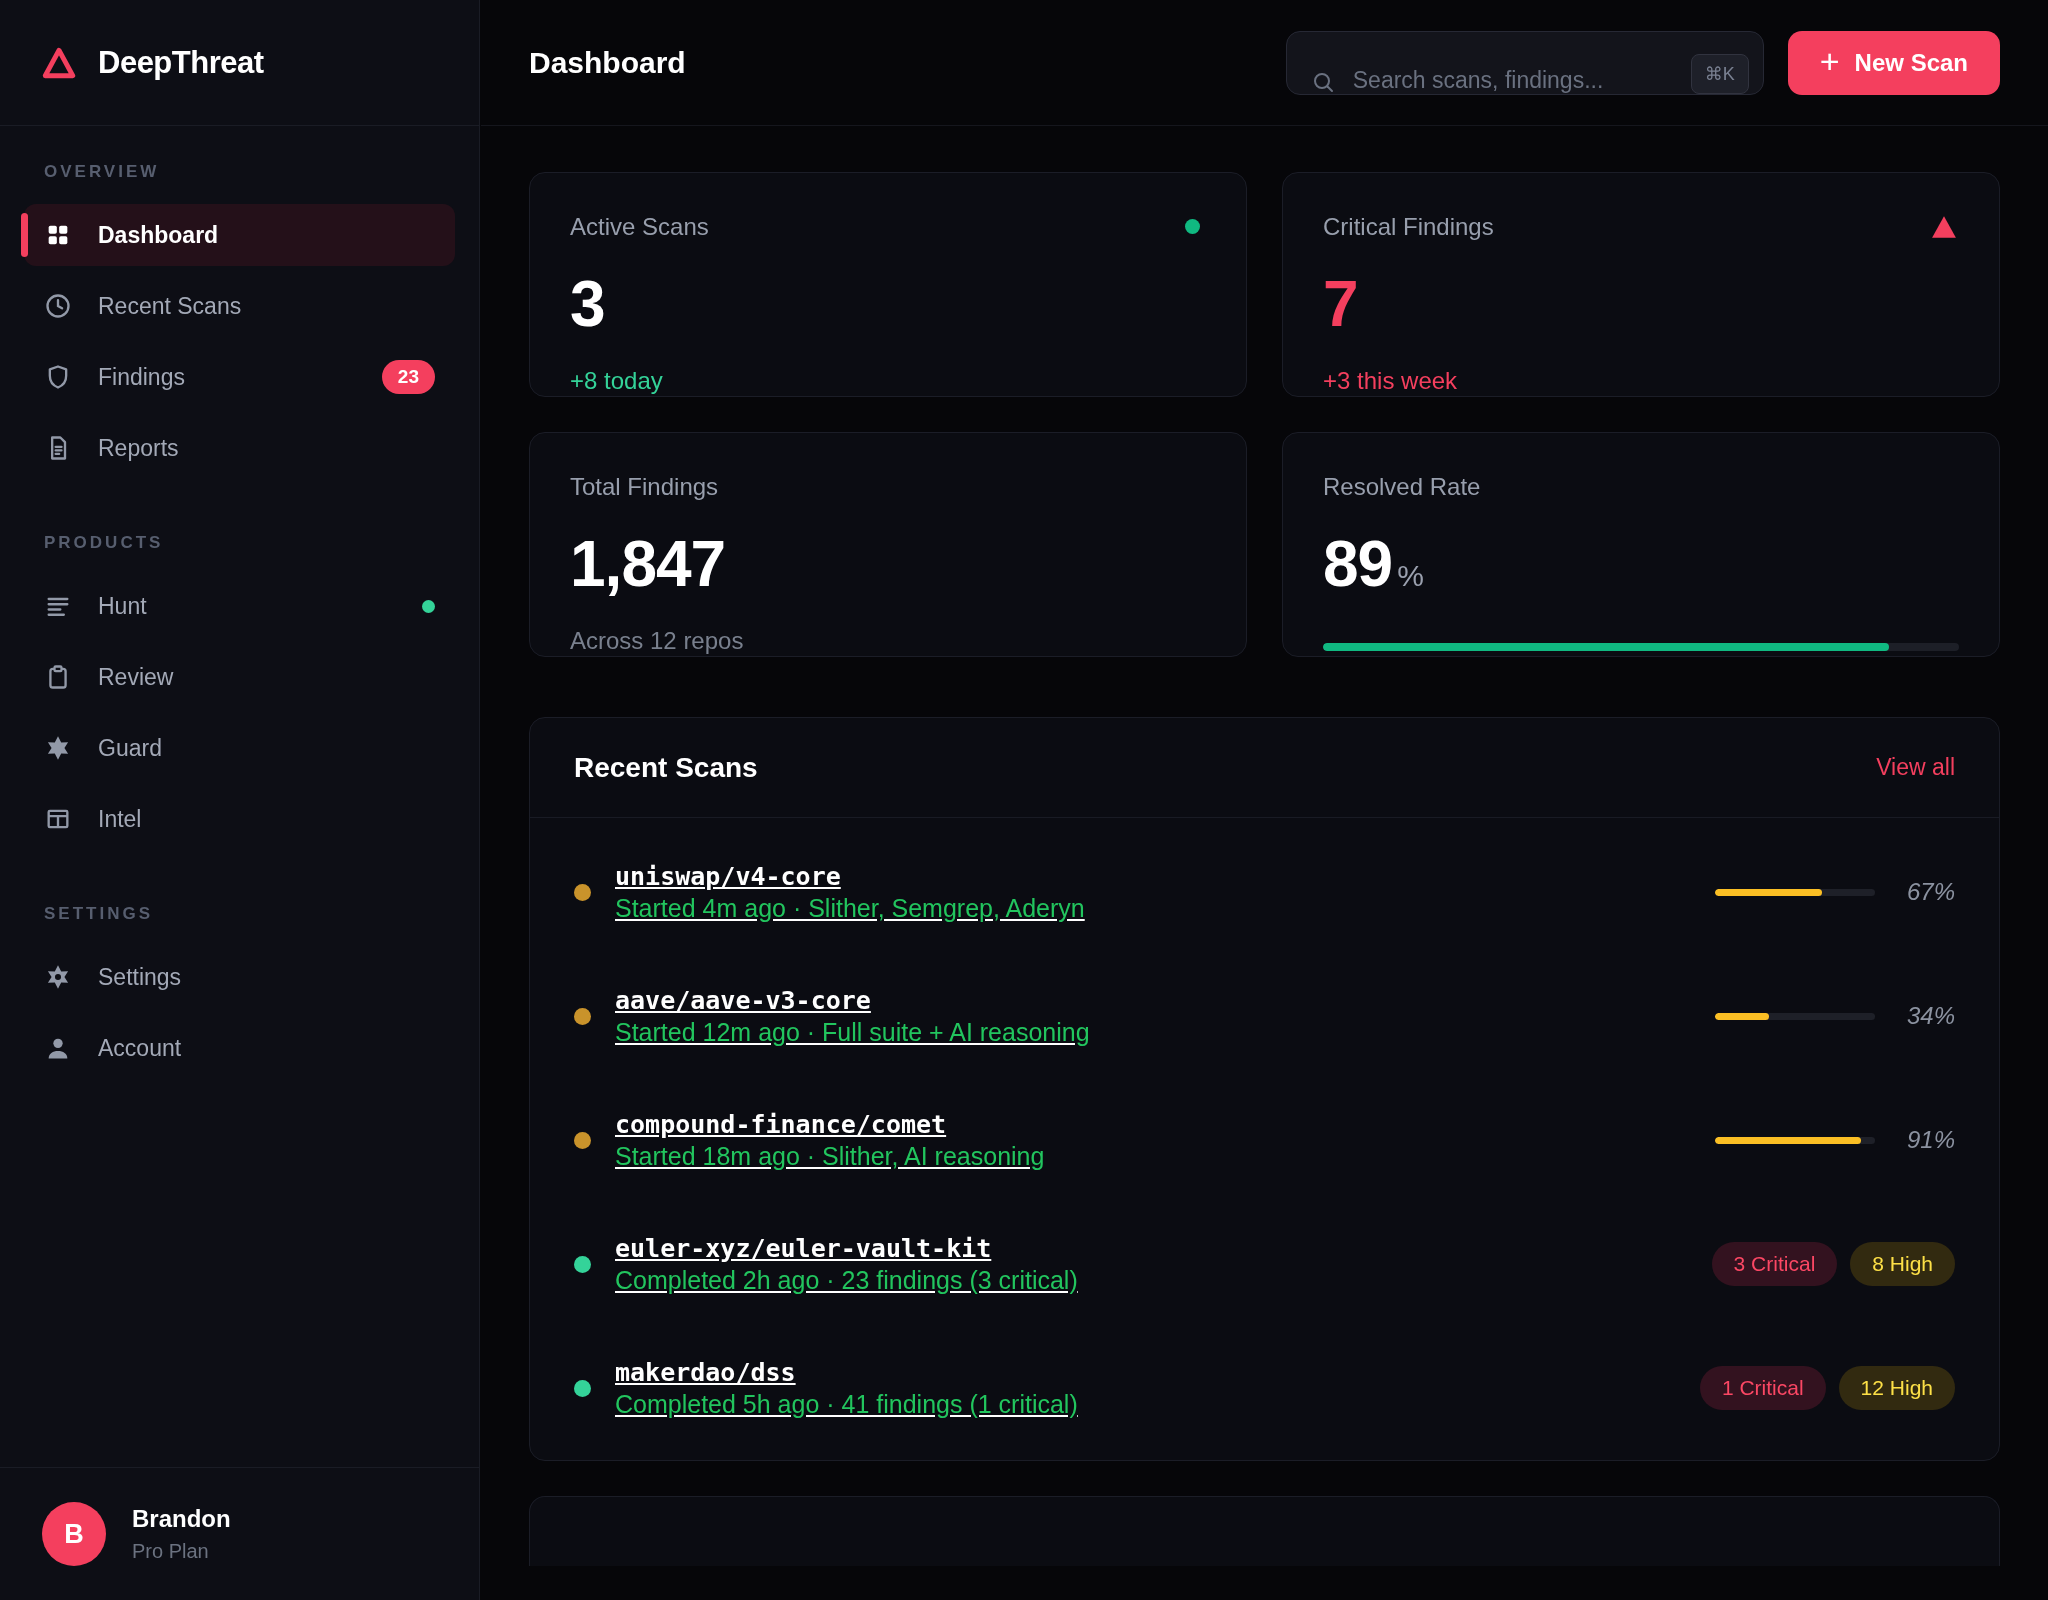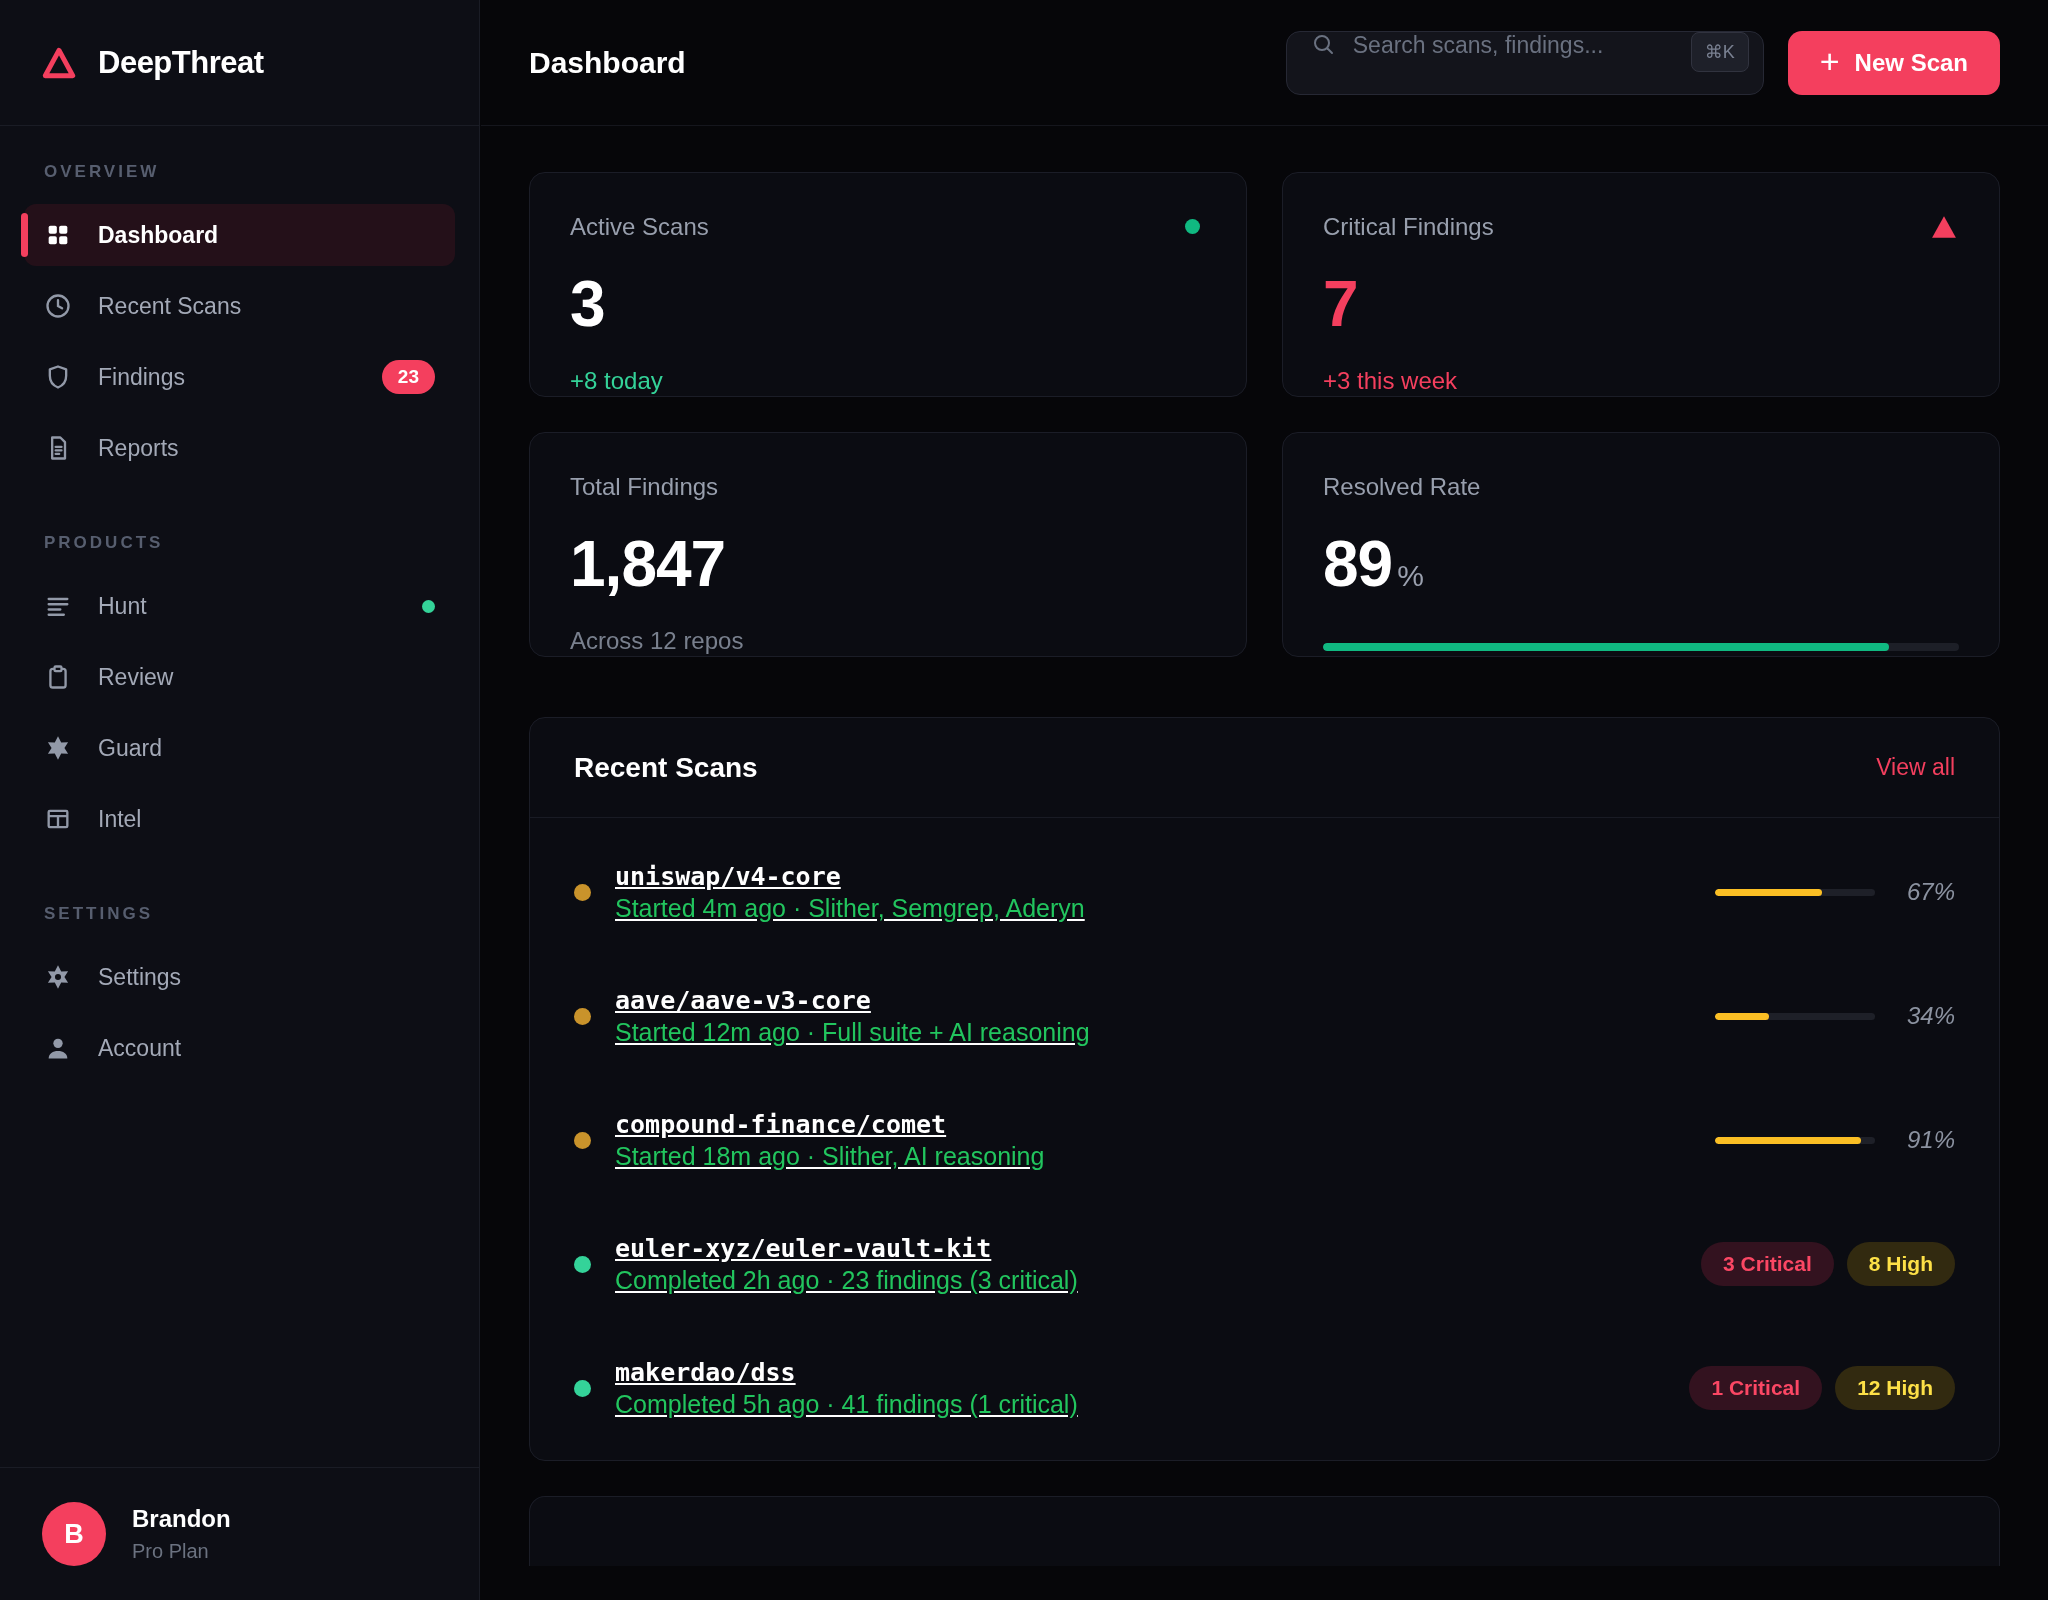--- a/index.html
+++ b/index.html
@@ -45,21 +45,21 @@
     font-size:27px; font-weight:bold; color:#fff; flex:none; }
   .user-name { font-size:24px; font-weight:bold; color:#fff; margin-bottom:7px; }
   .user-plan { font-size:20px; color:#6b7280; }
 
   
   .main { margin-left:481px; }
   .header { height:126px; border-bottom:1px solid #15161d;
     display:flex; align-items:center; padding:0 48px; gap:24px; }
   .page-title { font-size:30px; font-weight:bold; color:#fff; margin-right:auto; }
   .search { width:478px; height:64px; background:#13141b; border:1px solid #262834;
-    border-radius:14px; display:flex; align-items:flex-start; padding:0 14px 0 24px; gap:18px; }
+    border-radius:14px; display:flex; align-items:flex-end; padding:0 14px 0 24px; gap:18px; }
   .search svg { flex:none; }
   .search input { flex:1; min-width:0; background:transparent; border:none; outline:none;
     color:#cfd3db; font-size:23px; font-family:"Liberation Sans", sans-serif; }
   .search input::placeholder { color:#6a7180; }
   .kbd { flex:none; background:#1e2029; border:1px solid #31333f; border-radius:8px;
     color:#7a8192; font-size:18px; padding:8px 13px; }
   .btn-new { height:64px; background:#f43f5e; border:none; border-radius:14px;
     color:#fff; font-size:24px; font-weight:bold; display:flex; align-items:center;
     gap:15px; padding:0 32px; cursor:pointer; font-family:"Liberation Sans", sans-serif; }
   .btn-plus { font-size:34px; font-weight:normal; line-height:0; margin-top:-4px; }
@@ -89,21 +89,21 @@
   .scan-dot { width:17px; height:17px; border-radius:50%; flex:none; }
   .dot-amber { background:#c9932b; } .dot-green { background:#34d399; }
   .scan-info { flex:1; min-width:0;text-decoration:underline; }
   .scan-repo { font-family:"DejaVu Sans Mono", monospace; font-size:25px; font-weight:bold; color:#fff; }
   .scan-meta { font-size:25px; color:#22c55e; margin-top:3px; }
   .scan-right { display:flex; align-items:center; gap:24px; flex:none; }
   .mini-track { width:160px; height:7px; border-radius:4px; background:#1e2028; overflow:hidden; }
   .mini-fill { height:100%; border-radius:4px; background:#fbbf24; }
   .scan-pct { font-size:24px; color:#8b92a0; min-width:56px; text-align:right;font-style:italic; }
   .badges { display:flex; gap:13px; }
-  .badge { font-size:21px; font-weight:bold; padding:10px 22px; border-radius:999px; }
+  .badge { font-size:21px; font-weight:normal; padding:10px 22px; border-radius:999px; }
   .badge-critical { background:#33121f; color:#fb4764; }
   .badge-high { background:#322a10; color:#fde047; }
 
   .next-panel { margin-top:35px; height:70px; background:#0b0c12;
     border:1px solid #1b1d27; border-bottom:none; border-radius:16px 16px 0 0; }
 </style>
 </head>
 <body>
 
 <aside class="sidebar">

